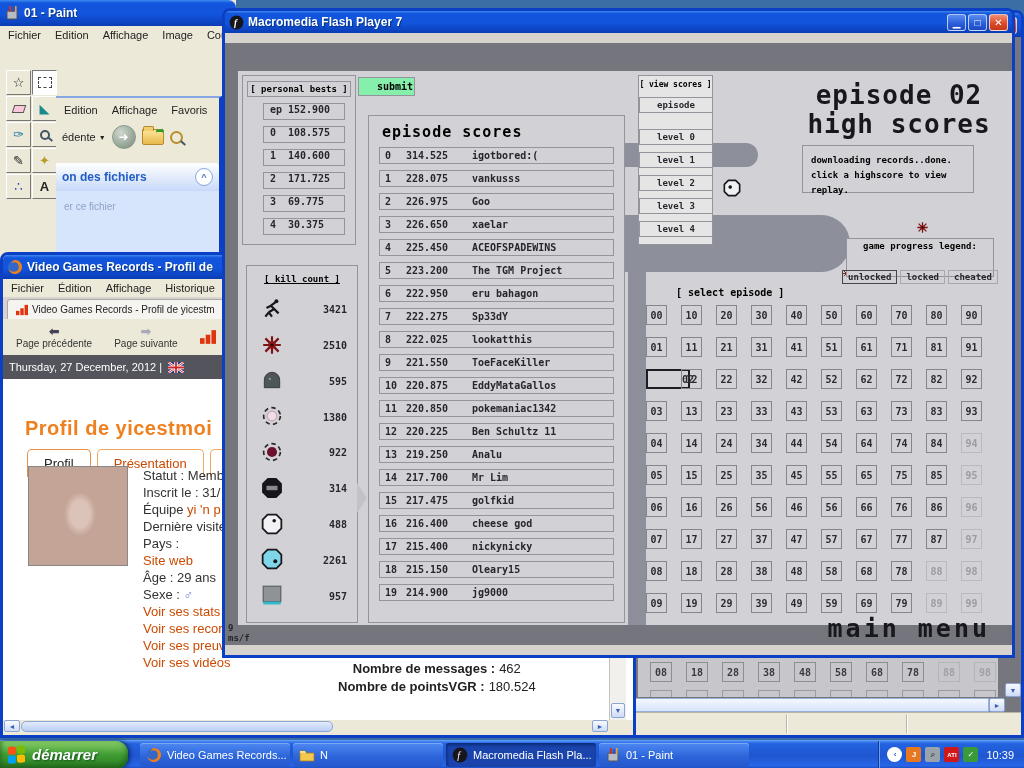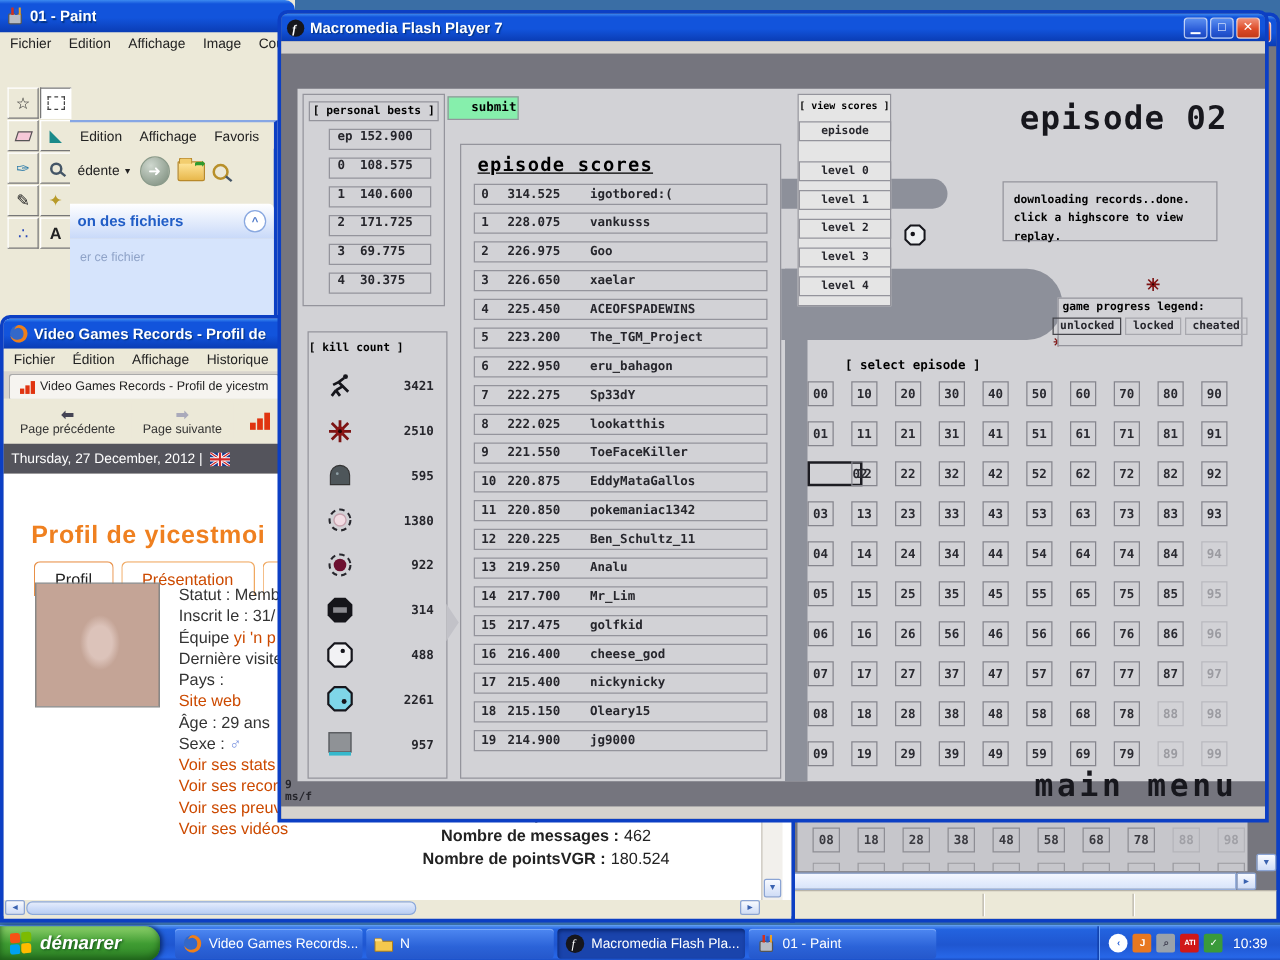--- a/index.html
+++ b/index.html
@@ -116,50 +116,50 @@
   #pb-panel { position:absolute; left:4px; top:4px; width:114px; height:170px; }
   #pb-header { margin:5px 4px 6px 4px; height:16px; font:bold 9px "DejaVu Sans Mono",monospace;
     display:flex; align-items:center; justify-content:center; }
   .pb-row { margin:0 10px 6px 20px; height:17px; border:1px solid #94949c; display:flex; 
     font:bold 10px "DejaVu Sans Mono",monospace; color:#26262c; }
   .pb-row .k { width:24px; padding-left:6px; }
   #submit-tab { position:absolute; left:120px; top:6px; width:57px; height:19px; display:flex; align-items:center;
     padding-left:18px; font:bold 10px "DejaVu Sans Mono",monospace; background:#86efac; }
 
   #kill-panel { position:absolute; left:8px; top:194px; width:112px; height:358px; display:flex; flex-direction:column; }
-  #kill-header { margin-top:8px; font:bold 9px "DejaVu Sans Mono",monospace; }
+  #kill-header { margin-top:8px; text-align:center; font:bold 9px "DejaVu Sans Mono",monospace;text-decoration:underline; }
   #kill-rows { flex:1; display:flex; flex-direction:column; justify-content:space-evenly; padding:2px 0; }
   .kill-row { display:flex; align-items:center; }
   .kicon { width:26px; height:24px; margin-left:14px; }
   .kicon svg { width:22px; height:22px; }
   .kval { margin-left:auto; margin-right:10px; font:bold 10px "DejaVu Sans Mono",monospace; color:#26262c; }
   #kill-handle { position:absolute; left:119px; top:412px; width:0; height:0;
     border-left:10px solid #c2c2c8; border-top:15px solid transparent; border-bottom:15px solid transparent; }
 
   #scores-panel { position:absolute; left:130px; top:44px; width:257px; height:508px; background:#d2d2d6; }
-  #scores-heading { margin:7px 0 6px 13px; font:bold 15px "DejaVu Sans Mono",monospace; letter-spacing:1px;text-decoration:underline; }
+  #scores-heading { margin:7px 0 6px 13px; font:bold 15px "DejaVu Sans Mono",monospace; letter-spacing:1px; }
   #score-rows { padding:0 10px 0 10px; }
   .sc-row { height:17px; margin-bottom:6px; border:1px solid #94949c; display:flex; align-items:center;
     font:bold 10px "DejaVu Sans Mono",monospace; color:#26262c; }
   .sc-row .rank { width:26px; padding-left:5px; }
   .sc-row .sc { width:66px; }
   .sc-row .nm { flex:1; white-space:nowrap; overflow:hidden; }
 
   #view-panel { position:absolute; left:400px; top:4px; width:75px; height:170px; background:#e5e5e5; }
   #view-header { margin:4px 0 8px 0; text-align:center; font:bold 8px "DejaVu Sans Mono",monospace; }
   .gbtn { width:74px; height:16px; margin:0 auto 7px auto; border:1px solid #94949c; display:flex;
     align-items:center; justify-content:center; font:bold 9px "DejaVu Sans Mono",monospace; color:#26262c; }
   .gbtn.first { margin-bottom:16px; }
 
   #ep-title { position:absolute; left:555px; top:10px; width:212px; text-align:center;
     font:bold 26px "DejaVu Sans Mono",monospace; letter-spacing:1px; line-height:29px; color:#17171d; }
   #info-box { position:absolute; left:564px; top:74px; width:172px; height:48px; padding:7px 8px;
     font:bold 9px "DejaVu Sans Mono",monospace; line-height:15px; background:#d2d2d6; }
   #legend-box { position:absolute; left:608px; top:167px; width:148px; height:39px; padding:2px 3px; background:#d2d2d6; }
-  #legend-title { font:bold 9px "DejaVu Sans Mono",monospace; margin-bottom:3px; }
+  #legend-title { text-align:center; font:bold 9px "DejaVu Sans Mono",monospace; margin-bottom:19px; }
   #legend-items { display:flex; gap:3px; justify-content:center; }
   .lg-item { height:14px; padding:0 5px; border:1px solid #a8a8ae; display:flex; align-items:center;
     font:bold 9px "DejaVu Sans Mono",monospace; color:#26262c; }
   .lg-item.lg-un { border-color:#46464c; }
   #selep-header { position:absolute; left:438px; top:216px; font:bold 10px "DejaVu Sans Mono",monospace; }
   #ep-grid { position:absolute; left:408px; top:234px; display:grid; grid-template-columns:repeat(10,21px);
     grid-auto-rows:20px; column-gap:14px; row-gap:12px; }
   .cell { border:1px solid #85858d; display:flex; align-items:center; justify-content:center;
     font:bold 10px "DejaVu Sans Mono",monospace; color:#2a2a31; }
   .cell.lock { border-color:#b9b9bf; color:#9b9ba1; }
@@ -664,20 +664,21 @@
             <div class="gbtn">level 0</div>
             <div class="gbtn">level 1</div>
             <div class="gbtn">level 2</div>
             <div class="gbtn">level 3</div>
             <div class="gbtn">level 4</div>
           </div>
       </div>
 
       <div id="ep-title">
         <div>episode 02</div>
+        <div>high scores</div>
       </div>
       <div id="info-box" class="gbox">
         <div>downloading records..done.</div>
         <div>click a highscore to view replay.</div>
       </div>
       <div id="legend-box" class="gbox">
         <div id="legend-title">game progress legend:</div>
         <div id="legend-items">
             <span class="lg-item lg-un">unlocked</span>
             <span class="lg-item">locked</span>

